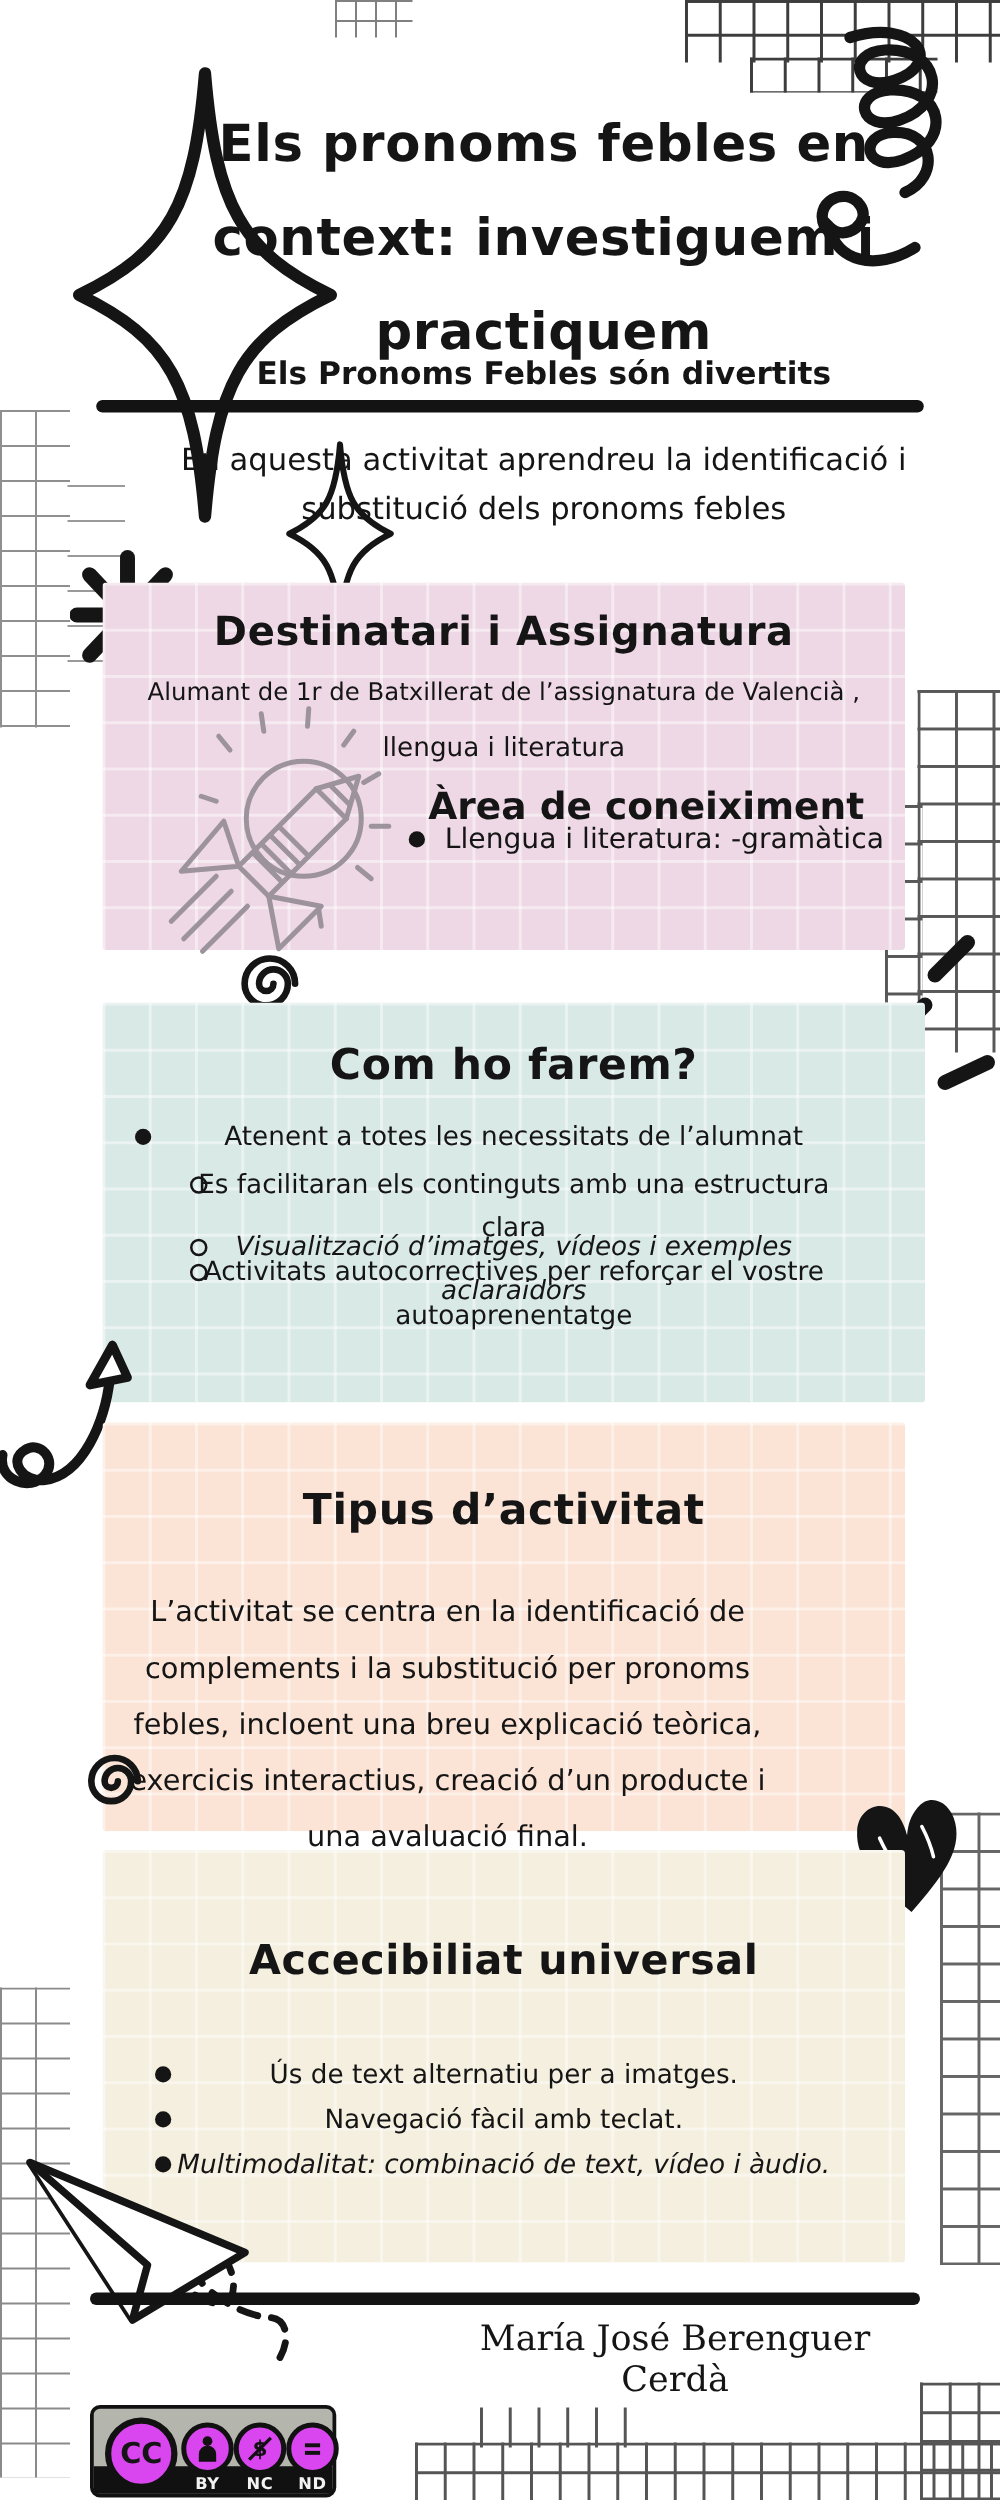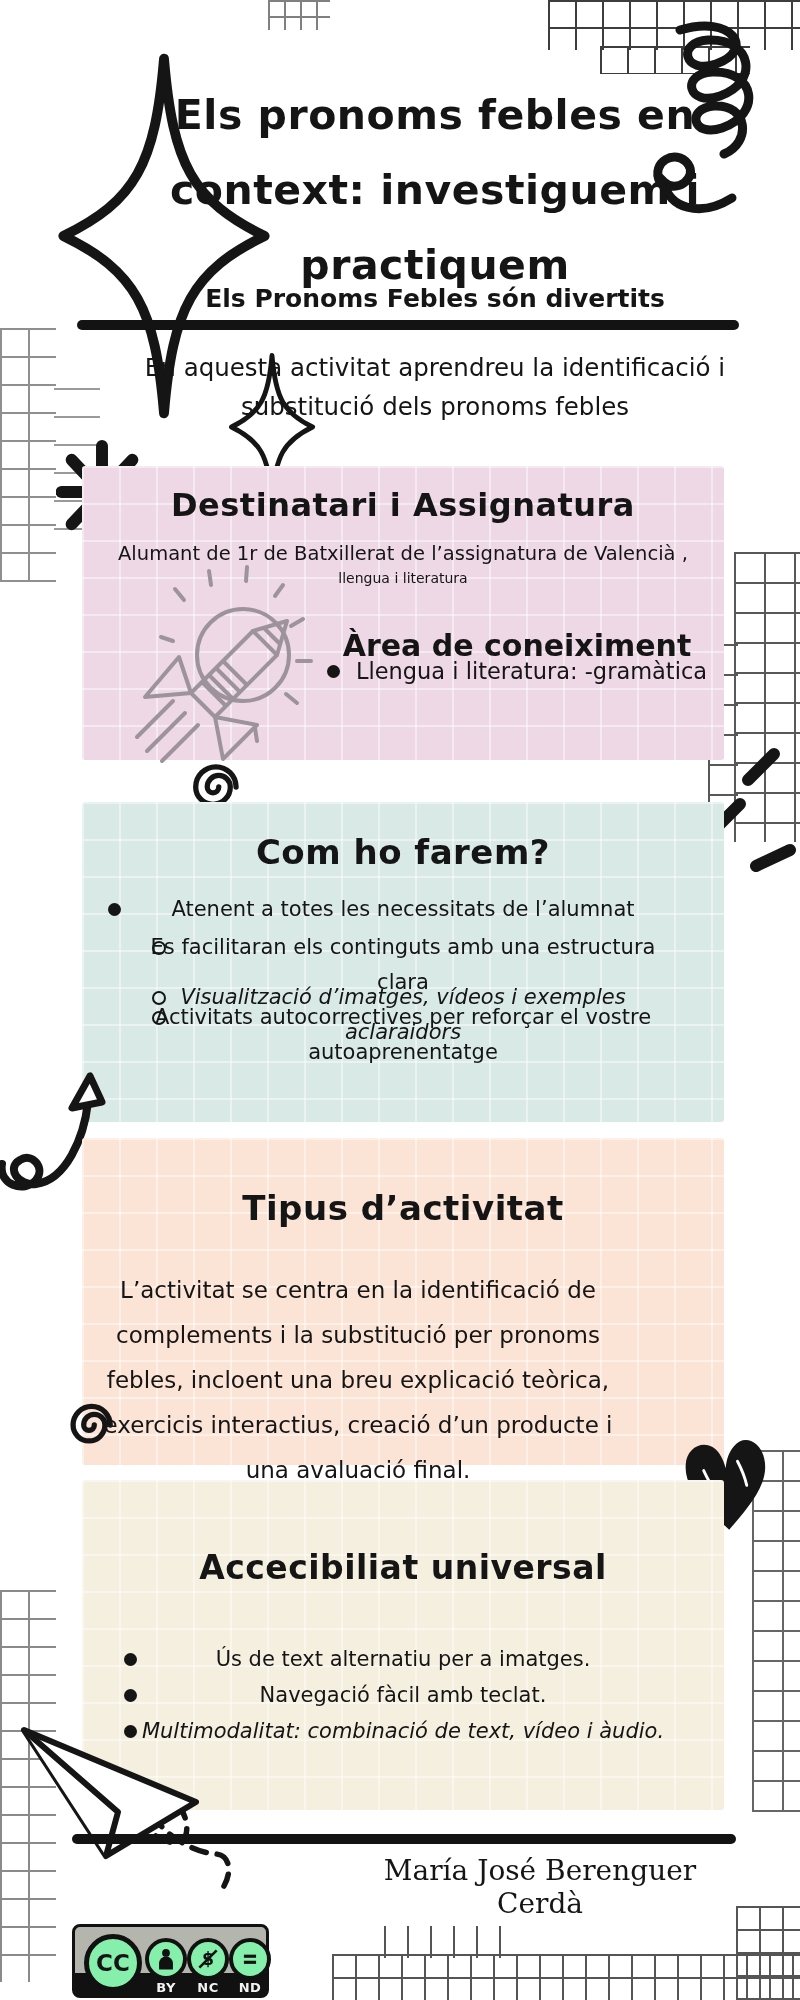--- a/index.html
+++ b/index.html
@@ -38,21 +38,21 @@
   .dot{position:absolute;border-radius:50%;}
   .dot.filled{width:13px;height:13px;background:#151515;}
   .dot.open{width:10px;height:10px;border:2.5px solid #151515;background:transparent;}
   .sig{position:absolute;left:340px;top:1854px;width:400px;text-align:center;
     font-family:"DejaVu Serif", serif;font-size:28px;}
   
   #cc-badge{position:absolute;left:72px;top:1924px;width:197px;height:74px;
     background:#b4b5ac;border:3px solid #111;border-radius:8px;box-sizing:border-box;}
   #cc-badge .strip{position:absolute;left:0;bottom:0;width:100%;height:22px;background:#111;
     border-radius:0 0 4px 4px;}
-  .cc-circle{position:absolute;background:#86efac;border-radius:50%;box-sizing:border-box;
+  .cc-circle{position:absolute;background:#d946ef;border-radius:50%;box-sizing:border-box;
     display:flex;align-items:center;justify-content:center;}
   #cc-main{left:9px;top:7px;width:58px;height:58px;border:5px solid #111;
     font-size:23px;font-weight:800;z-index:2;}
   .cc-small{top:11px;width:42px;height:42px;border:4px solid #111;}
   .cc-label{position:absolute;top:53px;width:42px;text-align:center;color:#f2f2f2;
     font-size:13px;font-weight:700;letter-spacing:.5px;z-index:3;}
   svg{display:block;}
 </style>
 </head>
 <body>
@@ -99,21 +99,21 @@
     <g stroke="#151515" stroke-width="13" stroke-linecap="round">
       <line x1="50" y1="6" x2="50" y2="106"></line>
       <line x1="6" y1="56" x2="94" y2="56"></line>
       <line x1="17" y1="21" x2="83" y2="91"></line>
       <line x1="83" y1="21" x2="17" y2="91"></line>
     </g>
   </svg>
   <div class="box" style="top:466px;height:294px;background-color:#eed8e5;">
     <div class="box-h" style="top:20px;font-size:32px;">Destinatari i Assignatura</div>
     <div class="center-line" style="left:21px;top:76px;width:600px;font-size:19.5px;">Alumant de 1r de Batxillerat de l’assignatura de Valencià ,</div>
-    <div class="center-line" style="left:21px;top:104px;width:600px;font-size:14px;">llengua i literatura</div>
+    <div class="center-line" style="left:21px;top:120px;width:600px;font-size:21px;">llengua i literatura</div>
     <div class="center-line" style="left:155px;top:162px;width:560px;font-size:30px;font-weight:800;">Àrea de coneiximent</div>
     <div style="position:absolute;left:155px;top:192px;width:560px;display:flex;justify-content:center;align-items:center;gap:16px;">
       <span class="dot filled" style="position:static;"></span>
       <span style="font-size:22.5px;">Llengua i literatura: -gramàtica</span>
     </div>
   </div>
   <svg class="abs" style="left:105px;top:545px;" width="230" height="225" viewBox="0 0 230 225">
     <g stroke="#9c939c" stroke-width="4" fill="none" stroke-linecap="round" stroke-linejoin="round">
       <circle cx="138" cy="110" r="46"></circle>
       <line x1="70" y1="44" x2="79" y2="55"></line>
@@ -139,21 +139,21 @@
     <path d="M34 26 A6 6 0 1 1 22 26 A12 12 0 1 1 46 26 A18 18 0 1 1 10 26 A21 21 0 1 1 52 26" fill="none" stroke="#151515" stroke-width="5.5" stroke-linecap="round"></path>
   </svg>
   <svg class="abs" style="left:688px;top:744px;" width="112" height="130" viewBox="0 0 112 130">
     <g stroke="#151515" stroke-width="12" stroke-linecap="round">
       <line x1="14" y1="98" x2="52" y2="60"></line>
       <line x1="60" y1="36" x2="86" y2="10"></line>
       <line x1="68" y1="122" x2="102" y2="106"></line>
     </g>
   </svg>
 
-  <div class="box" style="top:802px;height:320px;background-color:#d9e9e6;">
+  <div class="box" style="top:802px;height:320px;background-color:#d9e9e6;padding-left:16px;">
     <div class="box-h" style="top:30px;">Com ho farem?</div>
     <div class="brow" style="top:90px;">
       <span class="dot filled" style="left:26px;top:11px;"></span>
       <div class="btext" style="width:560px;">Atenent a totes les necessitats de l’alumnat</div>
     </div>
     <div class="brow" style="top:128px;">
       <span class="dot open" style="left:70px;top:11px;"></span>
       <div class="btext" style="width:560px;">Es facilitaran els continguts amb una estructura clara</div>
     </div>
     <div class="brow" style="top:178px;font-style:italic;">

